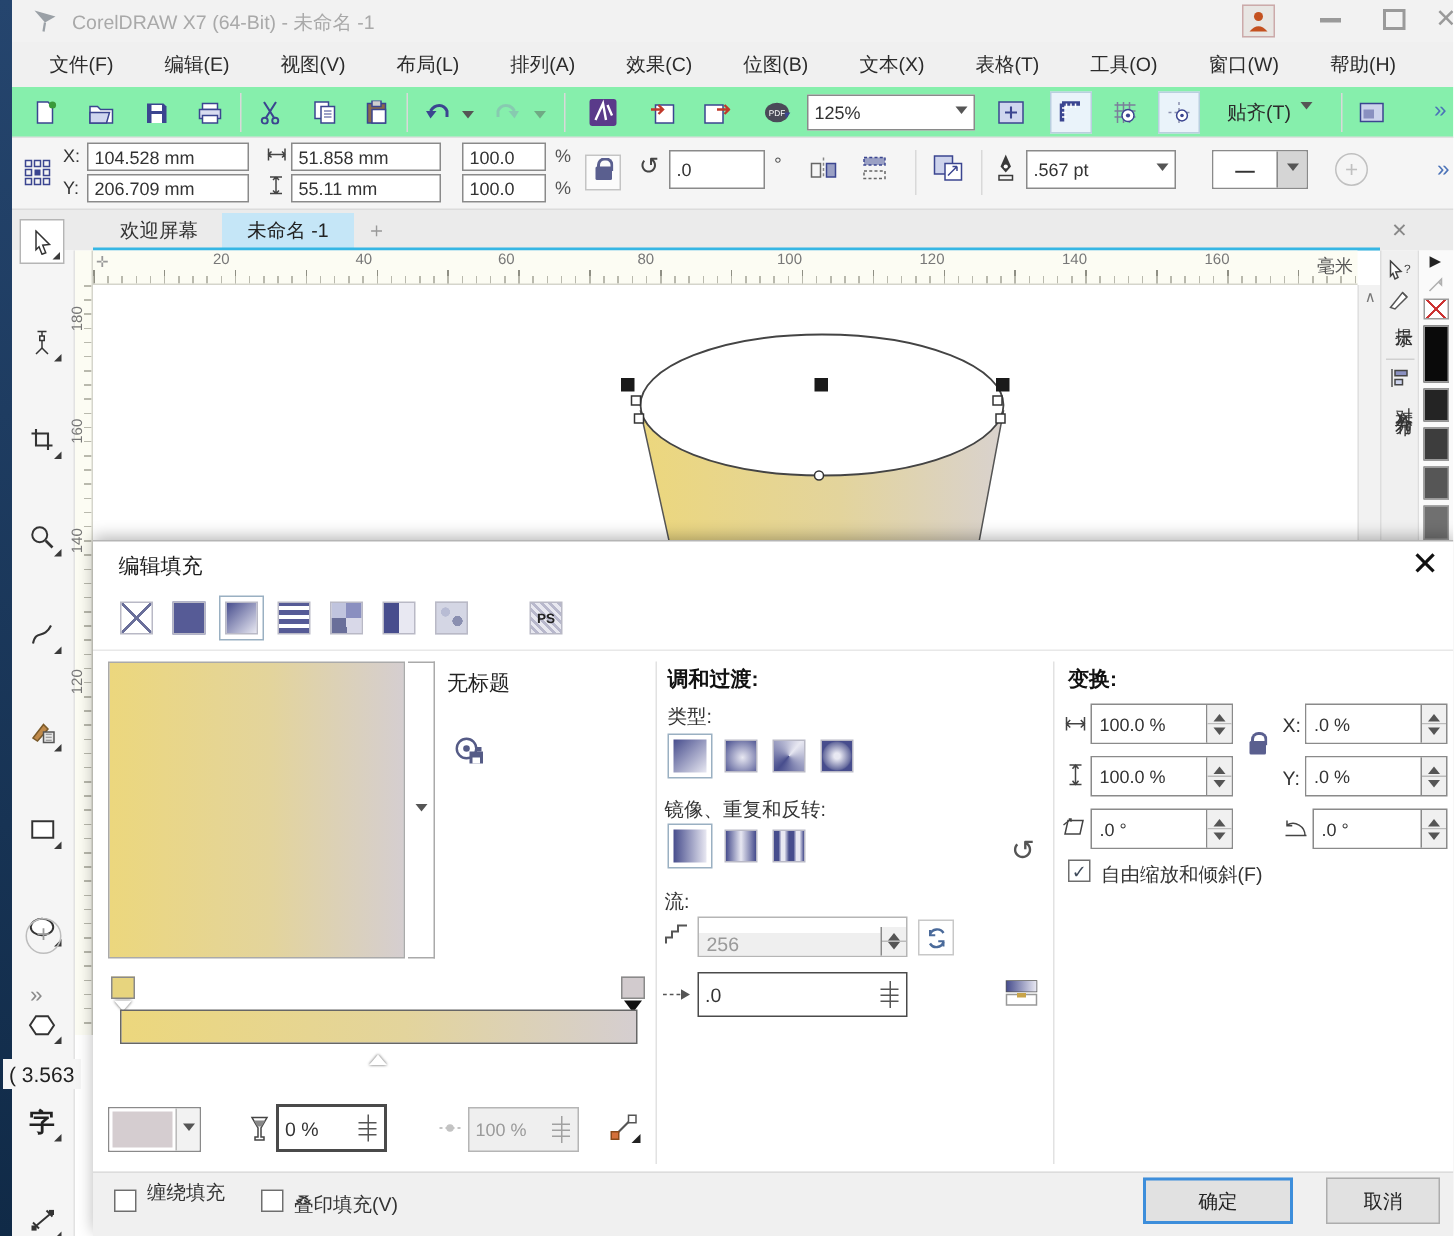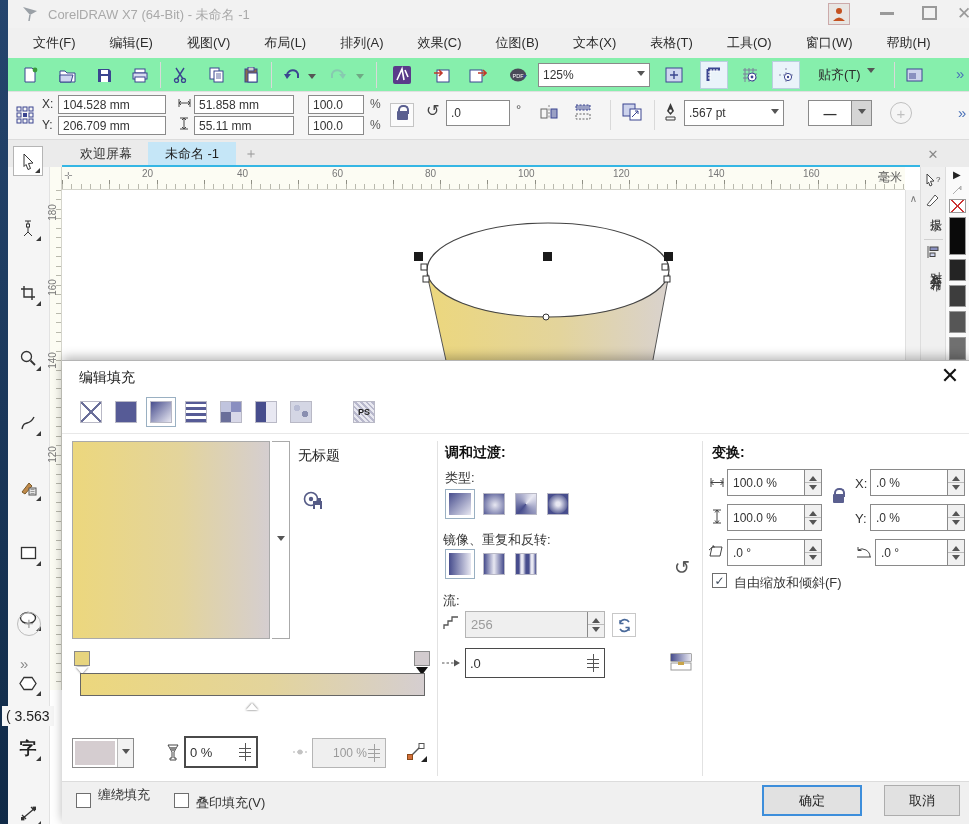--- a/index.html
+++ b/index.html
@@ -533,21 +533,21 @@
     <div class="ab field" style="left:122px;top:375px;width:74px;height:32px;border:2px solid #4a4a4a;justify-content:space-between;">
       <span style="font-size:13px;">0 %</span>
       <span class="dragspin"></span>
     </div>
     <span class="ab" style="left:230px;top:386px;opacity:.5;">
         <svg width="16" height="10" viewBox="0 0 16 10">
           <path d="M1 5 h14" stroke="#666" stroke-dasharray="2 2"></path>
           <circle cx="8" cy="5" r="2.5" fill="#888"></circle>
         </svg>
       </span>
-    <div class="ab field dis" style="left:250px;top:377px;width:74px;height:30px;justify-content:flex-end;">
+    <div class="ab field dis" style="left:250px;top:377px;width:74px;height:30px;justify-content:space-between;">
       <span>100 %</span>
       <span class="dragspin" style="opacity:.5;"></span>
     </div>
     <span class="ab" style="left:344px;top:380px;">
         <svg width="22" height="22" viewBox="0 0 22 22">
           <path d="M4 16 L15 5" stroke="#555" stroke-width="1.4"></path>
           <rect x="1.5" y="13.5" width="5" height="5" fill="#d4703a" stroke="#8a4a1a"></rect>
           <rect x="13" y="2.5" width="5" height="5" fill="#fff" stroke="#555"></rect>
           <path d="M15 21 L21 21 L21 15 Z" fill="#222"></path>
         </svg>
@@ -572,21 +572,21 @@
     <div class="ab ftype" style="left:421px;top:192px;background:linear-gradient(90deg,#474d8d,#e8e8f2 50%,#474d8d);"></div>
     <div class="ab ftype" style="left:453px;top:192px;background:repeating-linear-gradient(90deg,#474d8d 0 3px,#e8e8f2 5px 7px,#474d8d 10px);"></div>
     <span class="ab" style="left:612px;top:195px;font-size:19px;color:#555;">↺</span>
 
     <span class="ab" style="left:381px;top:231px;font-size:13px;">流:</span>
     <span class="ab" style="left:381px;top:255px;">
         <svg width="16" height="14" viewBox="0 0 16 14">
           <path d="M1 13 V9 H5 V5 H9 V1 H15" fill="none" stroke="#555" stroke-width="1.3"></path>
         </svg>
       </span>
-    <div class="ab" style="left:403px;top:250px;width:140px;height:27px;border:1px solid #b5b5b5;display:flex;">
+    <div class="ab" style="left:403px;top:250px;width:140px;height:27px;border:1px solid #b5b5b5;display:flex;align-items:flex-end;">
       <span class="ic" style="flex:1;background:#efefef;color:#9a9a9a;justify-content:flex-start;padding-left:5px;">256</span>
       <span class="spin2">
           <div>
             <span class="tri-u"></span>
           </div>
           <div>
             <span class="tri-d"></span>
           </div>
         </span>
     </div>

